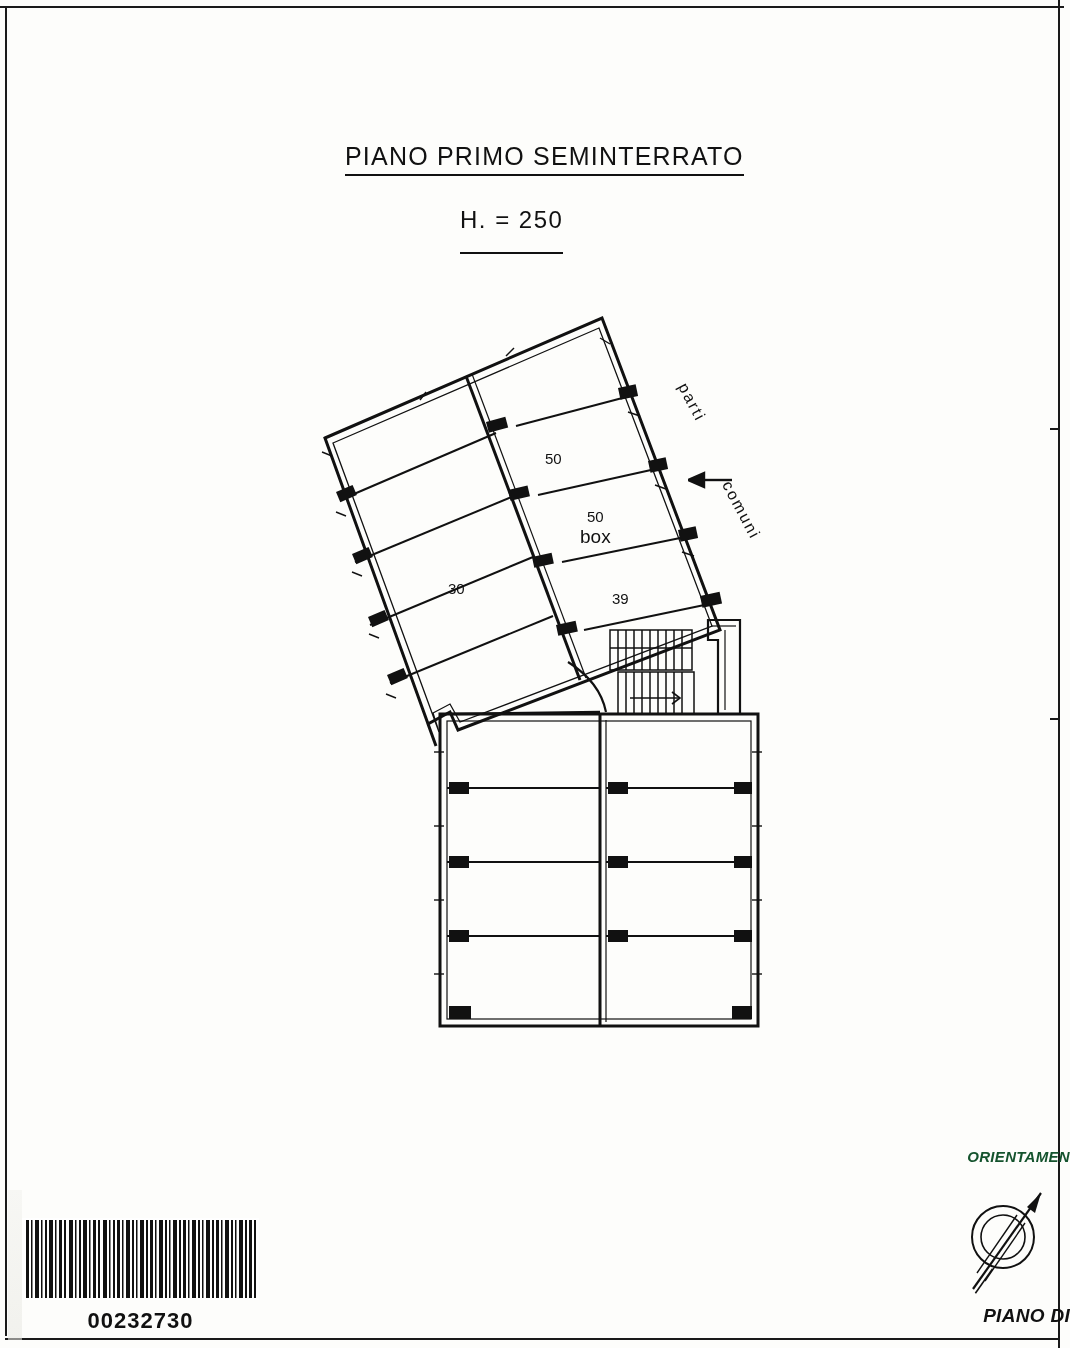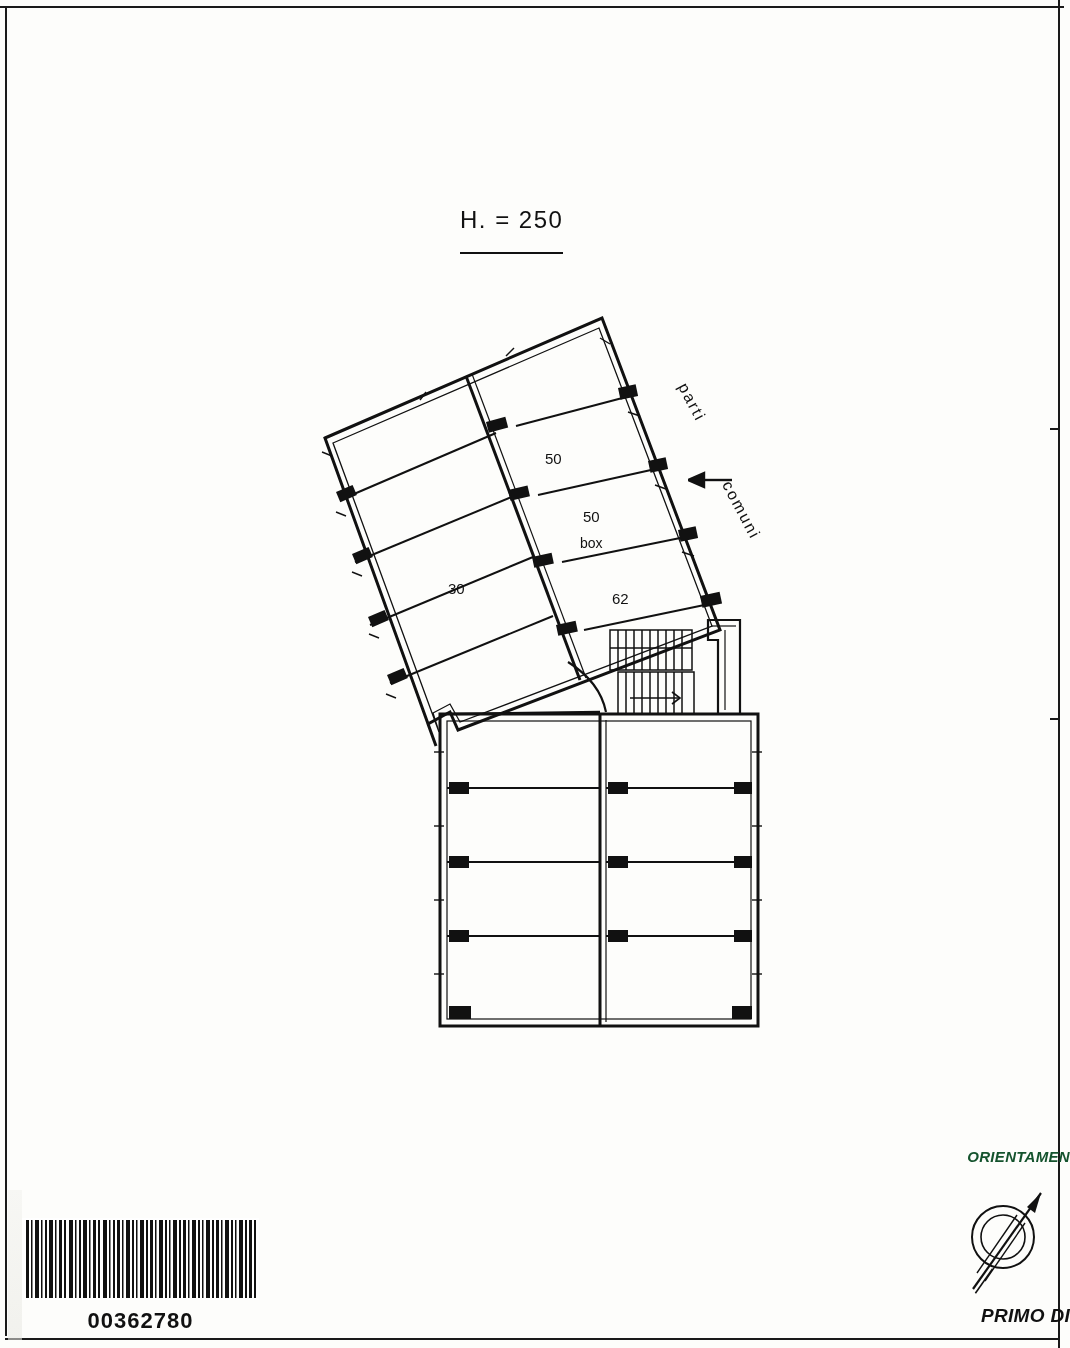--- a/index.html
+++ b/index.html
@@ -102,22 +102,22 @@
 
   .room-label {
     position: absolute;
     font-size: 15px;
     color: #111;
     text-align: center;
     white-space: nowrap;
   }
   .room-label .sub {
     display: block;
-    font-size: 14px;
-    margin-top: 10px;
+    font-size: 19px;
+    margin-top: 1px;
   }
 
   
   .ann-parti {
     position: absolute;
     left: 690px;
     top: 380px;
     width: 60px;
     font-size: 16px;
     color: #111;
@@ -197,20 +197,21 @@
 
   <div class="scan-edge-top"></div>
   <div class="scan-edge-left"></div>
   <div class="scan-edge-right"></div>
   <div class="scan-edge-bottom"></div>
   <div class="scan-noise-left"></div>
 
   <div class="tick-right" style="left:1050px; top:428px;"></div>
   <div class="tick-right" style="left:1050px; top:718px;"></div>
 
+  <div class="title">PIANO  PRIMO  SEMINTERRATO</div>
   <div class="subtitle">H.  =  250</div>
 
   <div class="plan">
     <svg width="520" height="760" viewBox="0 0 520 760" xmlns="http://www.w3.org/2000/svg">
       <g fill="none" stroke="#111" stroke-width="2.2">
 
         <polygon points="25,138 302,18 420,330 158,430 150,412 128,424 136,446" stroke-width="3" fill="none"></polygon>
 
         <polygon points="33,143 299,28 412,326 160,422 150,404 133,413 139,432" stroke-width="1.3" fill="none"></polygon>
 
@@ -338,37 +339,37 @@
   </div>
 
   <div class="room-label" style="left:545px; top:450px;">
     <span>50</span>
   </div>
   <div class="room-label" style="left:580px; top:508px;">
     <span>50</span>
     <span class="sub">box</span>
   </div>
   <div class="room-label" style="left:612px; top:590px;">
-    <span>62</span>
+    <span>39</span>
   </div>
   <div class="room-label" style="left:448px; top:580px;">
     <span>30</span>
   </div>
 
   <div class="ann-parti">parti</div>
   <div class="ann-comuni">comuni</div>
   <svg style="position:absolute; left:688px; top:466px;" width="46" height="28">
     <g stroke="#111" stroke-width="2.4" fill="#111">
       <line x1="14" y1="14" x2="44" y2="14"></line>
       <polygon points="0,14 16,7 16,21"></polygon>
     </g>
   </svg>
 
   <div class="orient-label">ORIENTAMEN</div>
-  <div class="scala-label">PRIMO DI</div>
+  <div class="scala-label">PIANO DI</div>
 
   <div class="compass">
     <svg width="120" height="115" viewBox="0 0 120 115" xmlns="http://www.w3.org/2000/svg">
       <g stroke="#111" fill="none" stroke-width="2">
         <circle cx="48" cy="52" r="31"></circle>
         <circle cx="48" cy="52" r="22" stroke-width="1.6"></circle>
 
         <line x1="18" y1="104" x2="86" y2="8" stroke-width="2.2"></line>
         <polygon points="86,8 72,22 80,28" fill="#111" stroke="none"></polygon>
 
@@ -427,16 +428,16 @@
           <rect x="199" y="2" width="1.5" height="78"></rect>
         <rect x="203" y="2" width="4" height="78"></rect>
           <rect x="209" y="2" width="2" height="78"></rect>
         <rect x="213" y="2" width="1.5" height="78"></rect>
           <rect x="217" y="2" width="4" height="78"></rect>
         <rect x="223" y="2" width="2" height="78"></rect>
           <rect x="227" y="2" width="3" height="78"></rect>
         <rect x="232" y="2" width="2" height="78"></rect>
       </g>
     </svg>
-    <div class="barcode-num">00362780</div>
+    <div class="barcode-num">00232730</div>
   </div>
 
 </div>
 
 </body></html>

